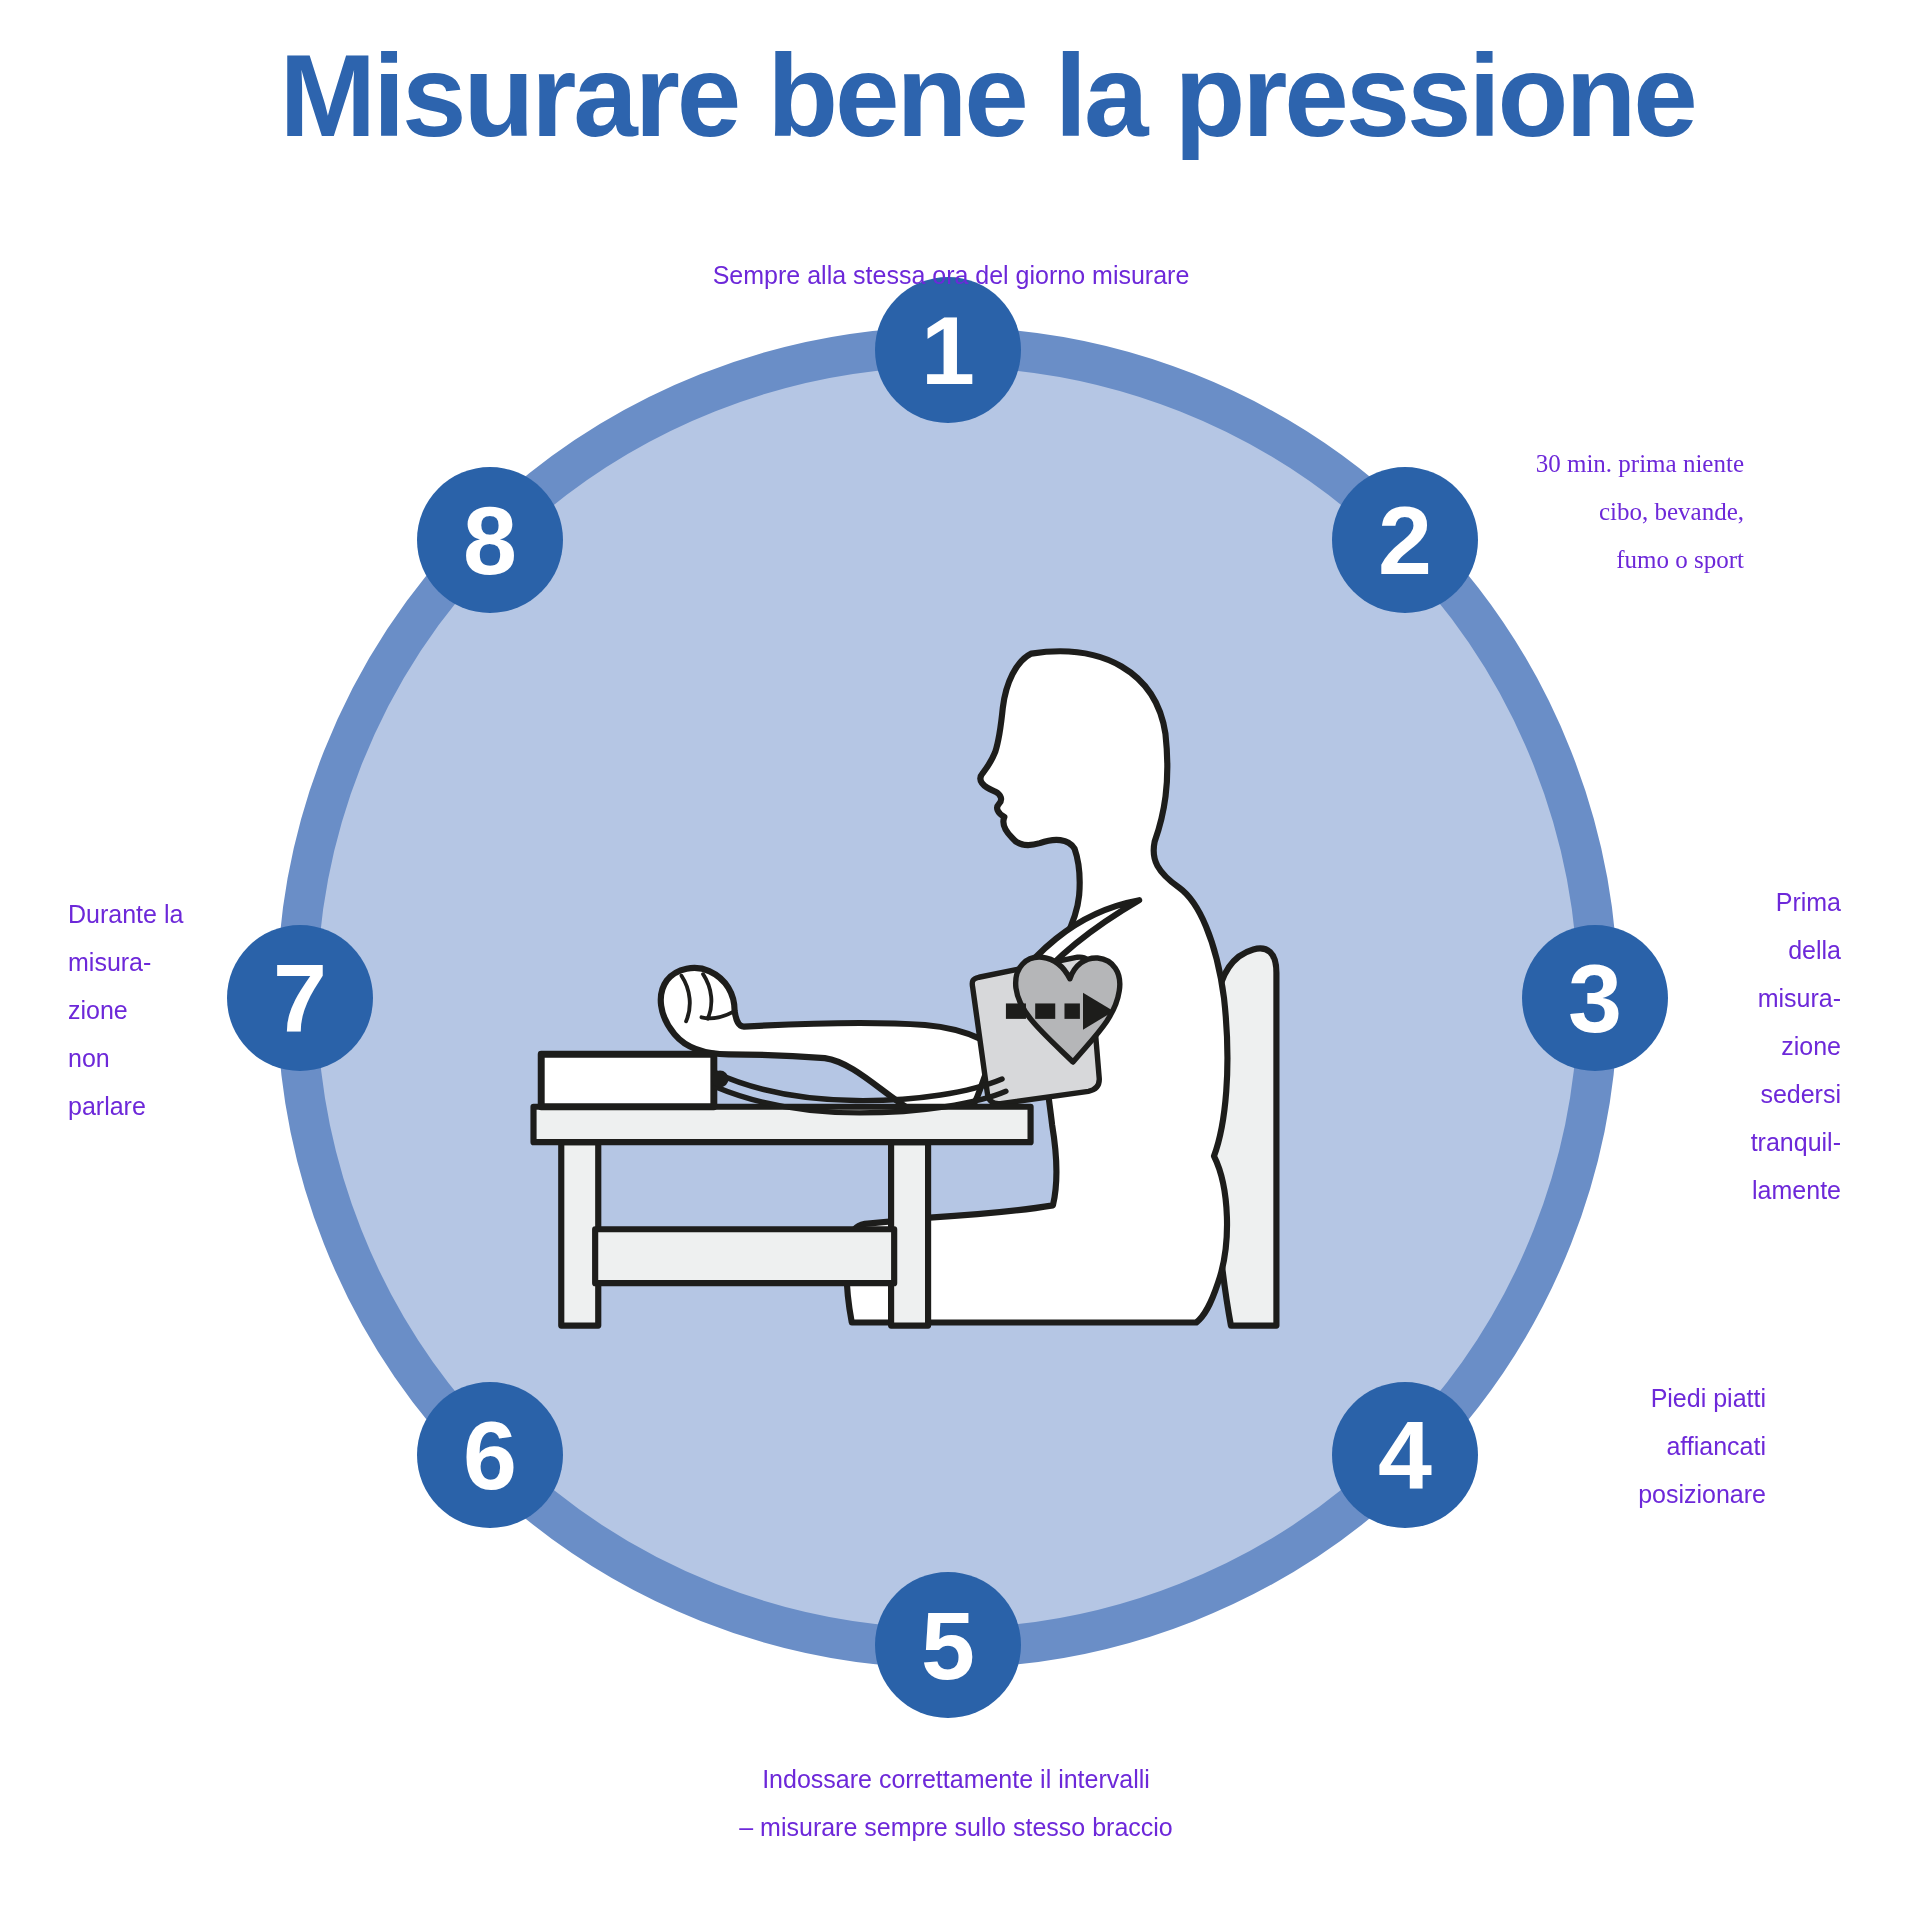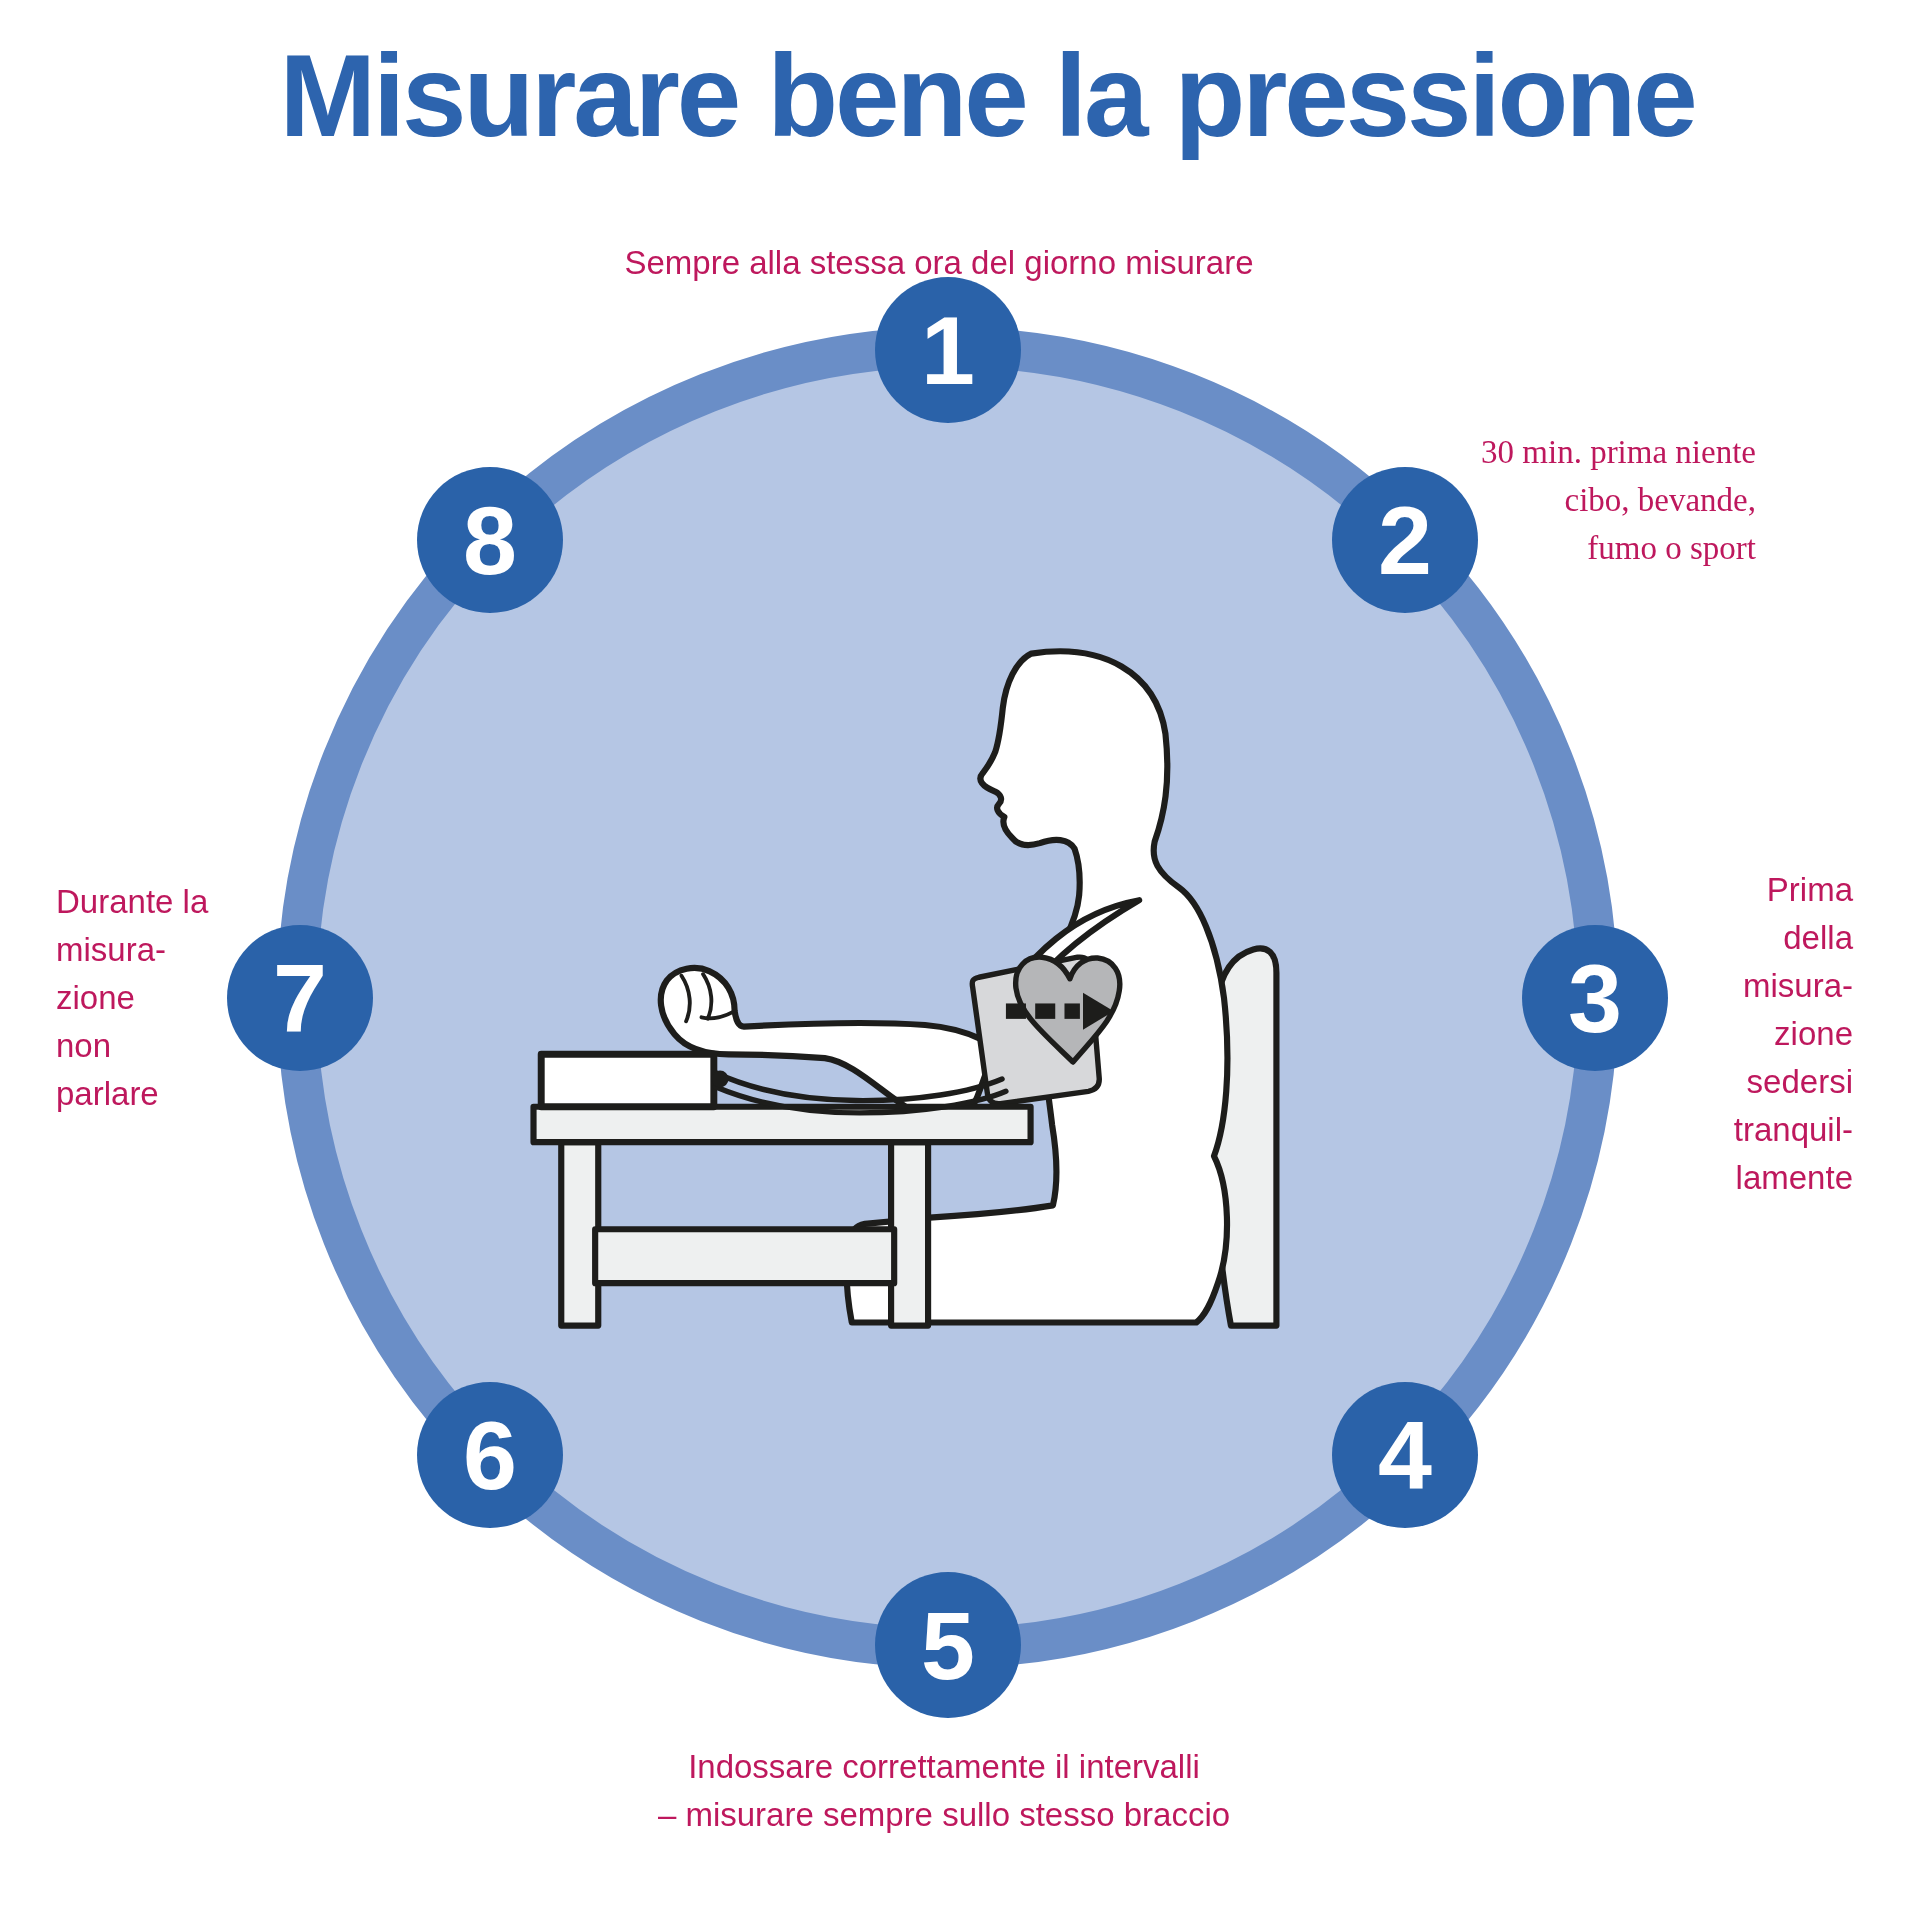--- a/index.html
+++ b/index.html
@@ -29,23 +29,23 @@
   .badge-1{left:875px;top:277px;}
   .badge-2{left:1332px;top:467px;}
   .badge-3{left:1522px;top:925px;}
   .badge-4{left:1332px;top:1382px;}
   .badge-5{left:875px;top:1572px;}
   .badge-6{left:417px;top:1382px;}
   .badge-7{left:227px;top:925px;}
   .badge-8{left:417px;top:467px;}
 
   .step-label{
-    position:absolute;color:#be185d;
-    font-size:33px;line-height:48px;
-    white-space:pre-line;width:max-content;margin:0;
+    position:absolute;color:#6d28d9;
+    font-size:25px;line-height:48px;
+    white-space:pre-line;width:max-content;margin:12px;
   }
   .label-1{left:939px;top:239px;transform:translateX(-50%);text-align:center;}
   .label-2{right:170px;top:428px;text-align:right;font-family:Liberation Serif, serif;}
   .label-3{right:73px;top:866px;text-align:right;}
   .label-4{right:148px;top:1362px;text-align:right;}
   .label-5{left:944px;top:1743px;transform:translateX(-50%);text-align:center;}
   .label-6{left:117px;top:1433px;text-align:left;}
   .label-7{left:56px;top:878px;text-align:left;}
   .label-8{left:137px;top:427px;text-align:left;}
 
@@ -169,20 +169,23 @@
   <p class="step-label label-2">30 min. prima niente
 cibo, bevande,
 fumo o sport</p>
   <p class="step-label label-3">Prima
 della
 misura-
 zione
 sedersi
 tranquil-
 lamente</p>
+  <p class="step-label label-4">Piedi piatti
+affiancati
+posizionare</p>
   <p class="step-label label-5">Indossare correttamente il intervalli
 – misurare sempre sullo stesso braccio</p>
   <p class="step-label label-7">Durante la
 misura-
 zione
 non
 parlare</p>
 
 </div>
 

